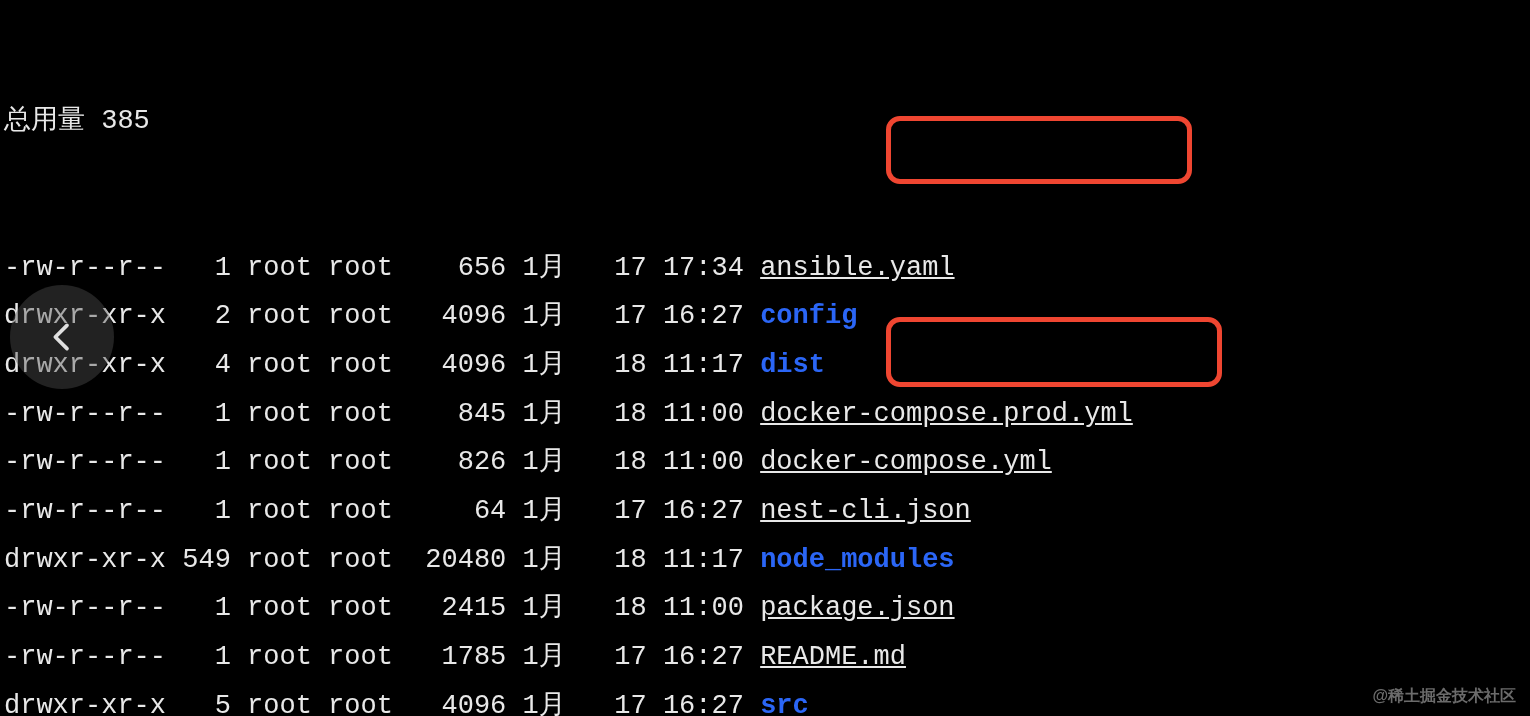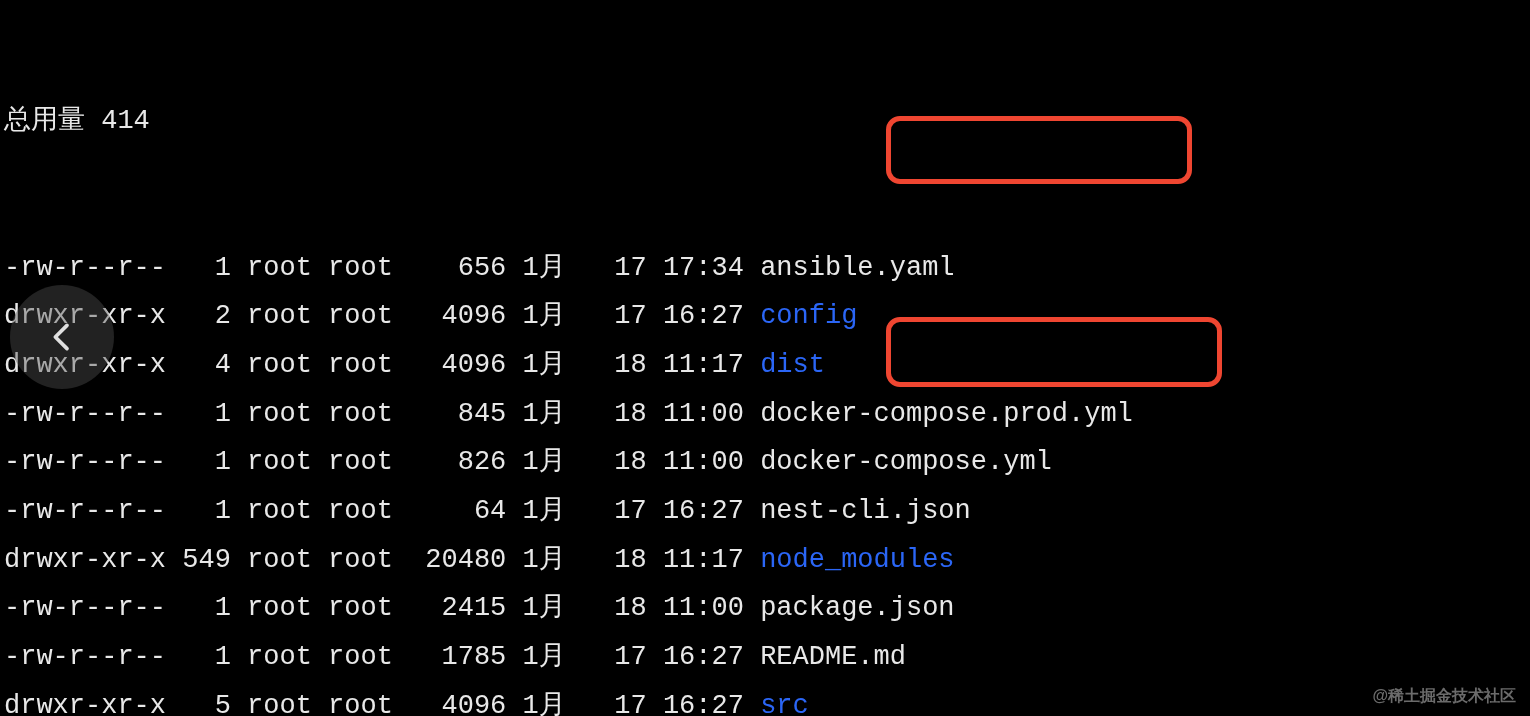--- a/index.html
+++ b/index.html
@@ -10,22 +10,22 @@
       font-size: 27px;
       line-height: 48.7px;
       width: 1530px;
       height: 716px;
       overflow: hidden;
       position: relative;
       padding-left: 4px;
     }
     .terminal { white-space: pre; position: relative; }
     .row { display: block; height: 48.7px; }
-    .dir { color: #2b66f6; }
-    .file { color: #e8e8e8; }
+    .dir { color: #2b66f6; font-weight: bold; }
+    .file { color: #e8e8e8; text-decoration: underline; }
     .hl {
       position: absolute;
       border: 5px solid #ef4631;
       border-radius: 14px;
       pointer-events: none;
     }
     .hl1 { left: 882px; top: 116px; width: 306px; height: 68px; }
     .hl2 { left: 882px; top: 317px; width: 336px; height: 70px; }
     .prev-btn {
       position: absolute;
@@ -44,21 +44,21 @@
       color: #6b6b6b;
       font-family: sans-serif;
       line-height: 1;
       font-weight: bold;
     }
   </style>
 </head>
 <body>
 
 <div class="terminal">
-  <span class="row"><span>总用量</span> <span>414</span></span>
+  <span class="row"><span>总用量</span> <span>385</span></span>
   <div id="rows"><span class="row"><span>-rw-r--r--</span> <span>  1</span> <span>root</span> <span>root</span> <span>   656</span> <span>1月 </span>  <span>17</span> <span>17:34</span> <span class="file">ansible.yaml</span></span><span class="row"><span>drwxr-xr-x</span> <span>  2</span> <span>root</span> <span>root</span> <span>  4096</span> <span>1月 </span>  <span>17</span> <span>16:27</span> <span class="dir">config</span></span><span class="row"><span>drwxr-xr-x</span> <span>  4</span> <span>root</span> <span>root</span> <span>  4096</span> <span>1月 </span>  <span>18</span> <span>11:17</span> <span class="dir">dist</span></span><span class="row"><span>-rw-r--r--</span> <span>  1</span> <span>root</span> <span>root</span> <span>   845</span> <span>1月 </span>  <span>18</span> <span>11:00</span> <span class="file">docker-compose.prod.yml</span></span><span class="row"><span>-rw-r--r--</span> <span>  1</span> <span>root</span> <span>root</span> <span>   826</span> <span>1月 </span>  <span>18</span> <span>11:00</span> <span class="file">docker-compose.yml</span></span><span class="row"><span>-rw-r--r--</span> <span>  1</span> <span>root</span> <span>root</span> <span>    64</span> <span>1月 </span>  <span>17</span> <span>16:27</span> <span class="file">nest-cli.json</span></span><span class="row"><span>drwxr-xr-x</span> <span>549</span> <span>root</span> <span>root</span> <span> 20480</span> <span>1月 </span>  <span>18</span> <span>11:17</span> <span class="dir">node_modules</span></span><span class="row"><span>-rw-r--r--</span> <span>  1</span> <span>root</span> <span>root</span> <span>  2415</span> <span>1月 </span>  <span>18</span> <span>11:00</span> <span class="file">package.json</span></span><span class="row"><span>-rw-r--r--</span> <span>  1</span> <span>root</span> <span>root</span> <span>  1785</span> <span>1月 </span>  <span>17</span> <span>16:27</span> <span class="file">README.md</span></span><span class="row"><span>drwxr-xr-x</span> <span>  5</span> <span>root</span> <span>root</span> <span>  4096</span> <span>1月 </span>  <span>17</span> <span>16:27</span> <span class="dir">src</span></span></div>
   <div class="hl hl1"></div>
   <div class="hl hl2"></div>
 </div>
 
 <div class="prev-btn">
   <svg viewBox="0 0 24 24" fill="none" stroke="#e0e0e0" stroke-width="2.2" stroke-linecap="round" stroke-linejoin="round">
       <polyline points="15 5 8 12 15 19"></polyline>
     </svg>
 </div>

